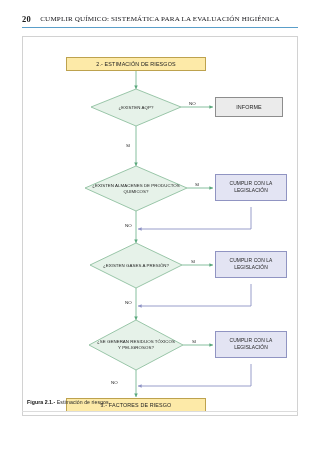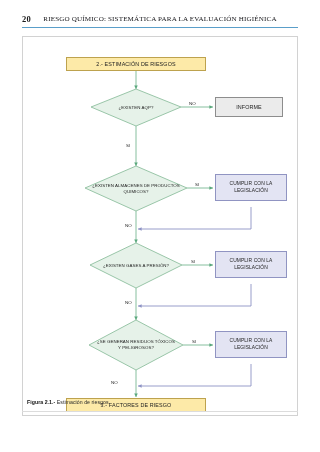--- a/index.html
+++ b/index.html
@@ -177,21 +177,21 @@
     width: 276px;
     height: 1px;
     background: #dcdcdc;
   }
 </style>
 </head>
 <body>
 
 <div class="page-header">
   <div class="page-number">20</div>
-  <div class="running-head">RIESGO QUÍMICO: SISTEMÁTICA PARA LA EVALUACIÓN HIGIÉNICA</div>
+  <div class="running-head">CUMPLIR QUÍMICO: SISTEMÁTICA PARA LA EVALUACIÓN HIGIÉNICA</div>
   <div class="header-rule"></div>
 </div>
 
 <div class="figure-frame">
   <div class="flow-canvas">
 
     <svg class="flow-svg" width="276" height="380" viewBox="0 0 276 380">
       <defs>
         <marker id="arrow-green" markerWidth="5" markerHeight="5" refX="4" refY="2" orient="auto" markerUnits="strokeWidth">
           <path d="M0,0 L4,2 L0,4 z" fill="#59a87c"></path>

